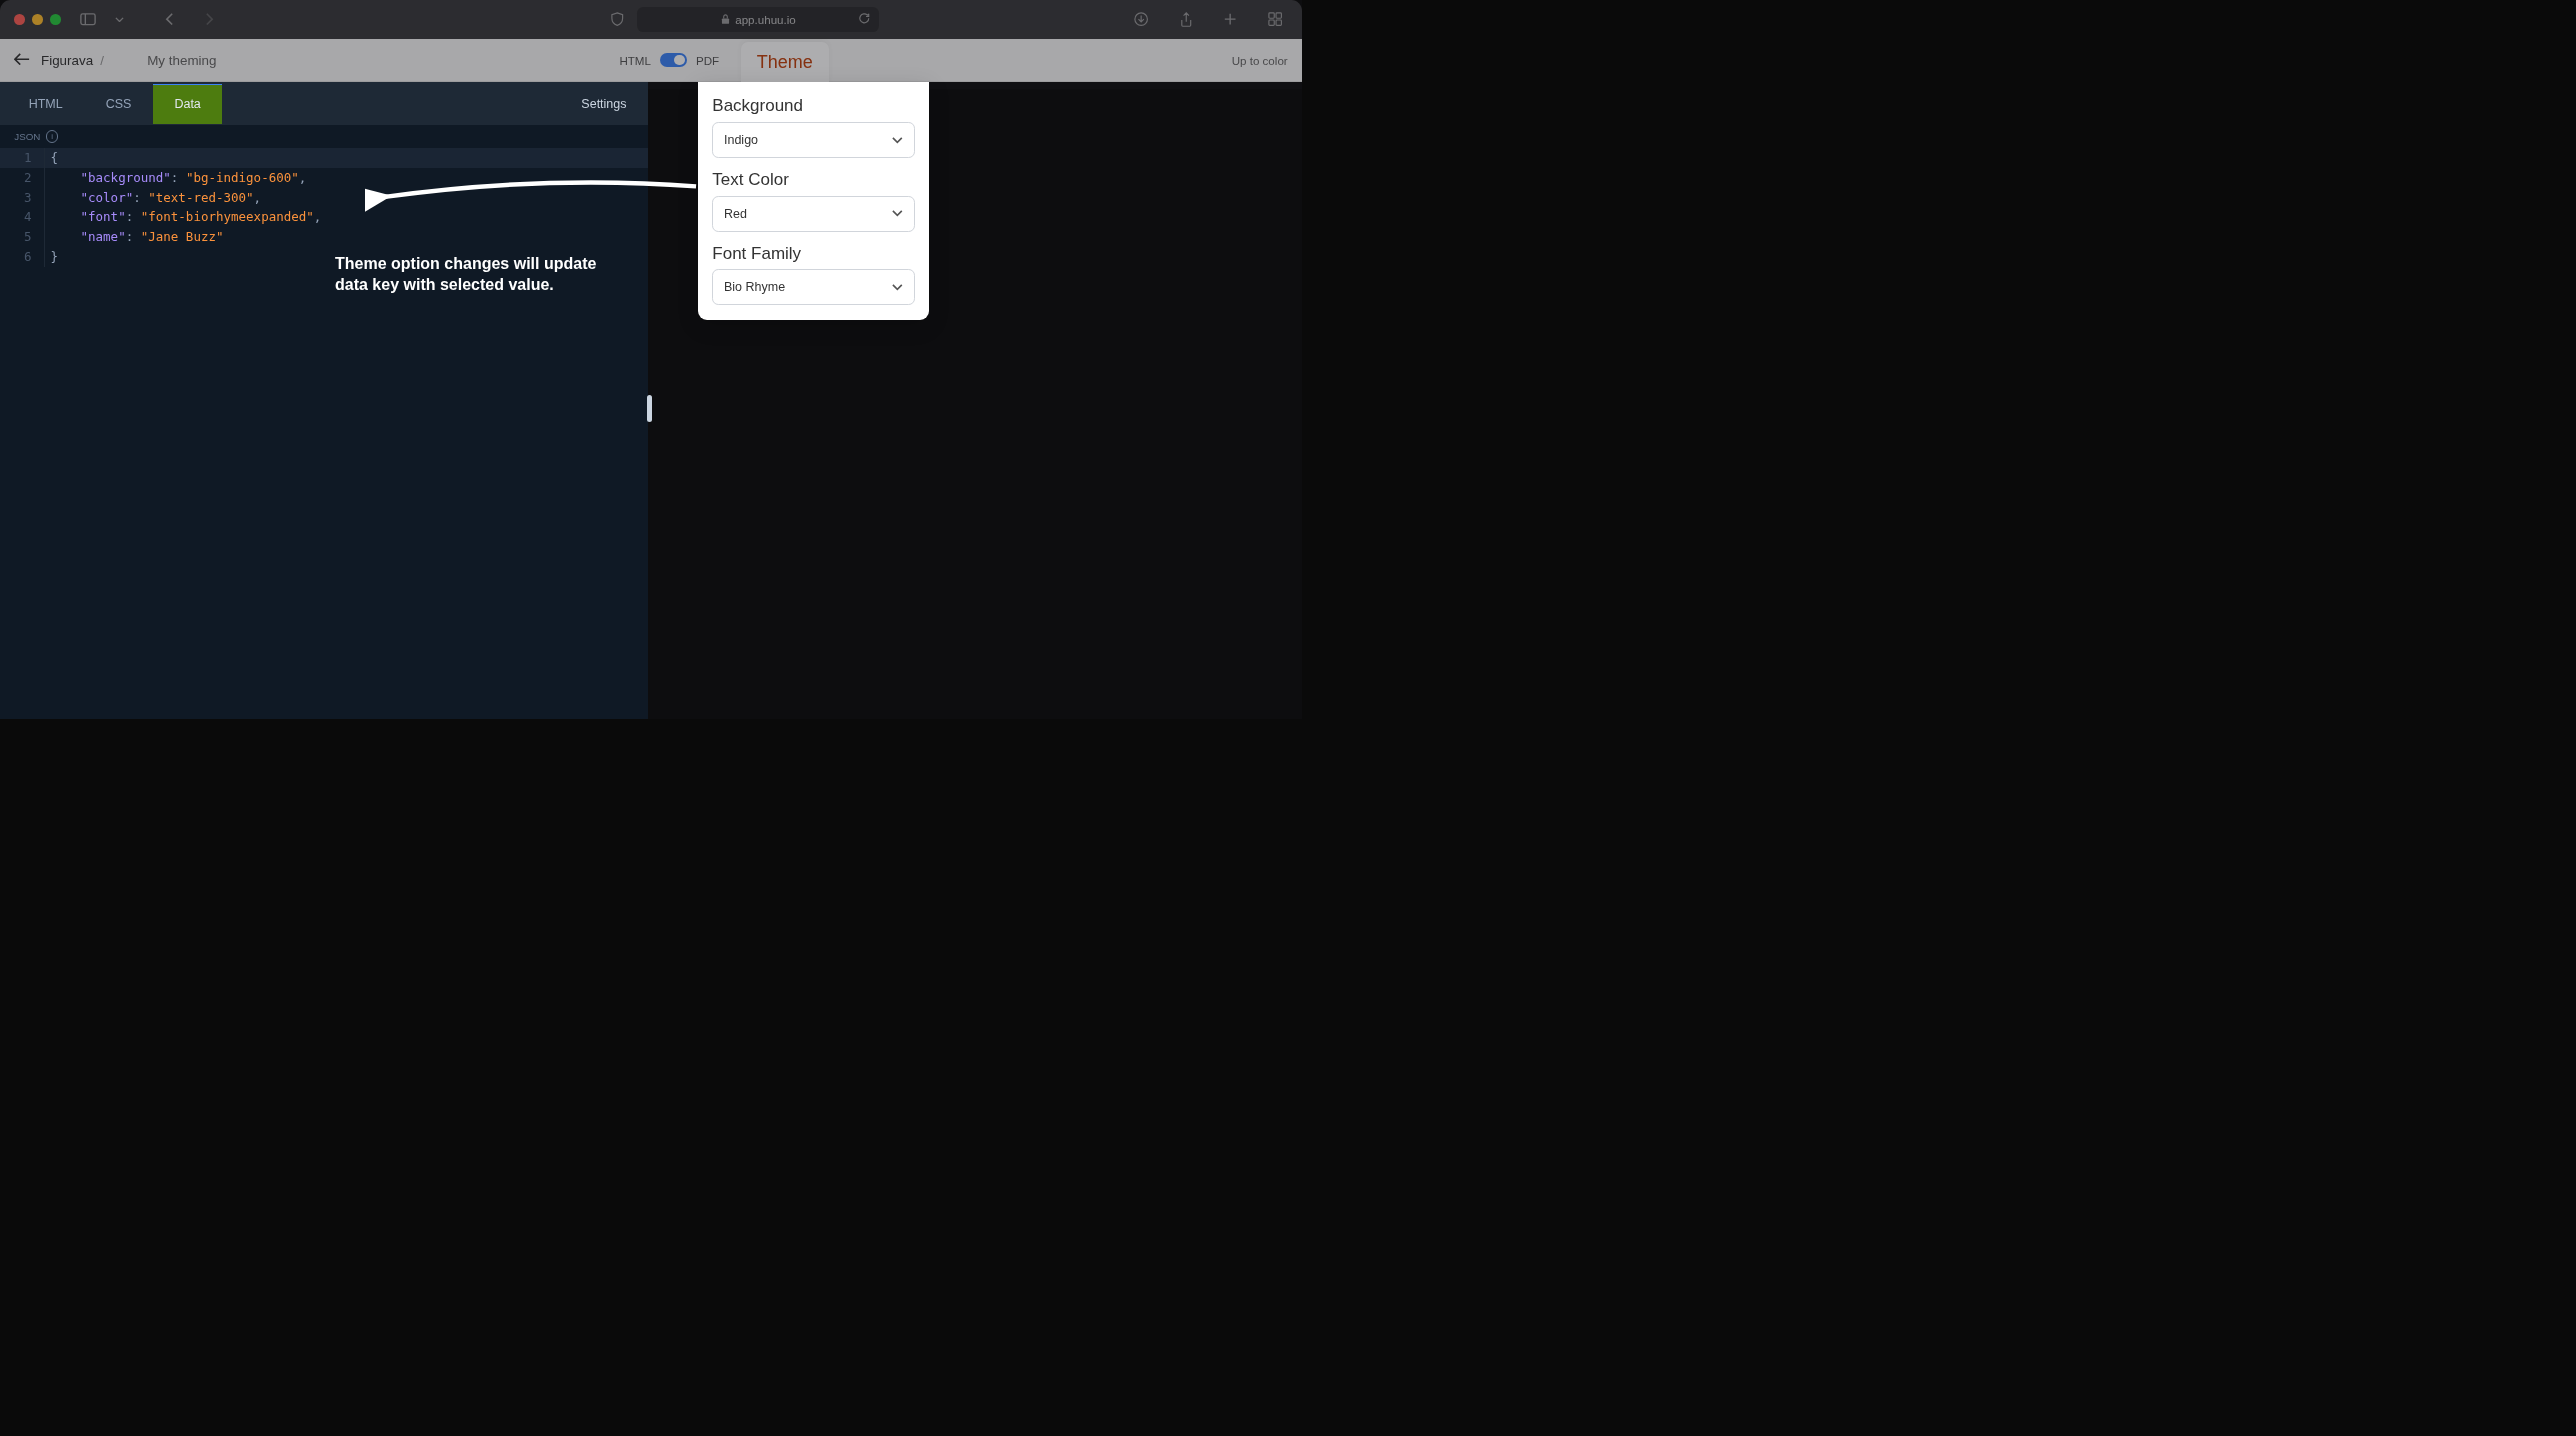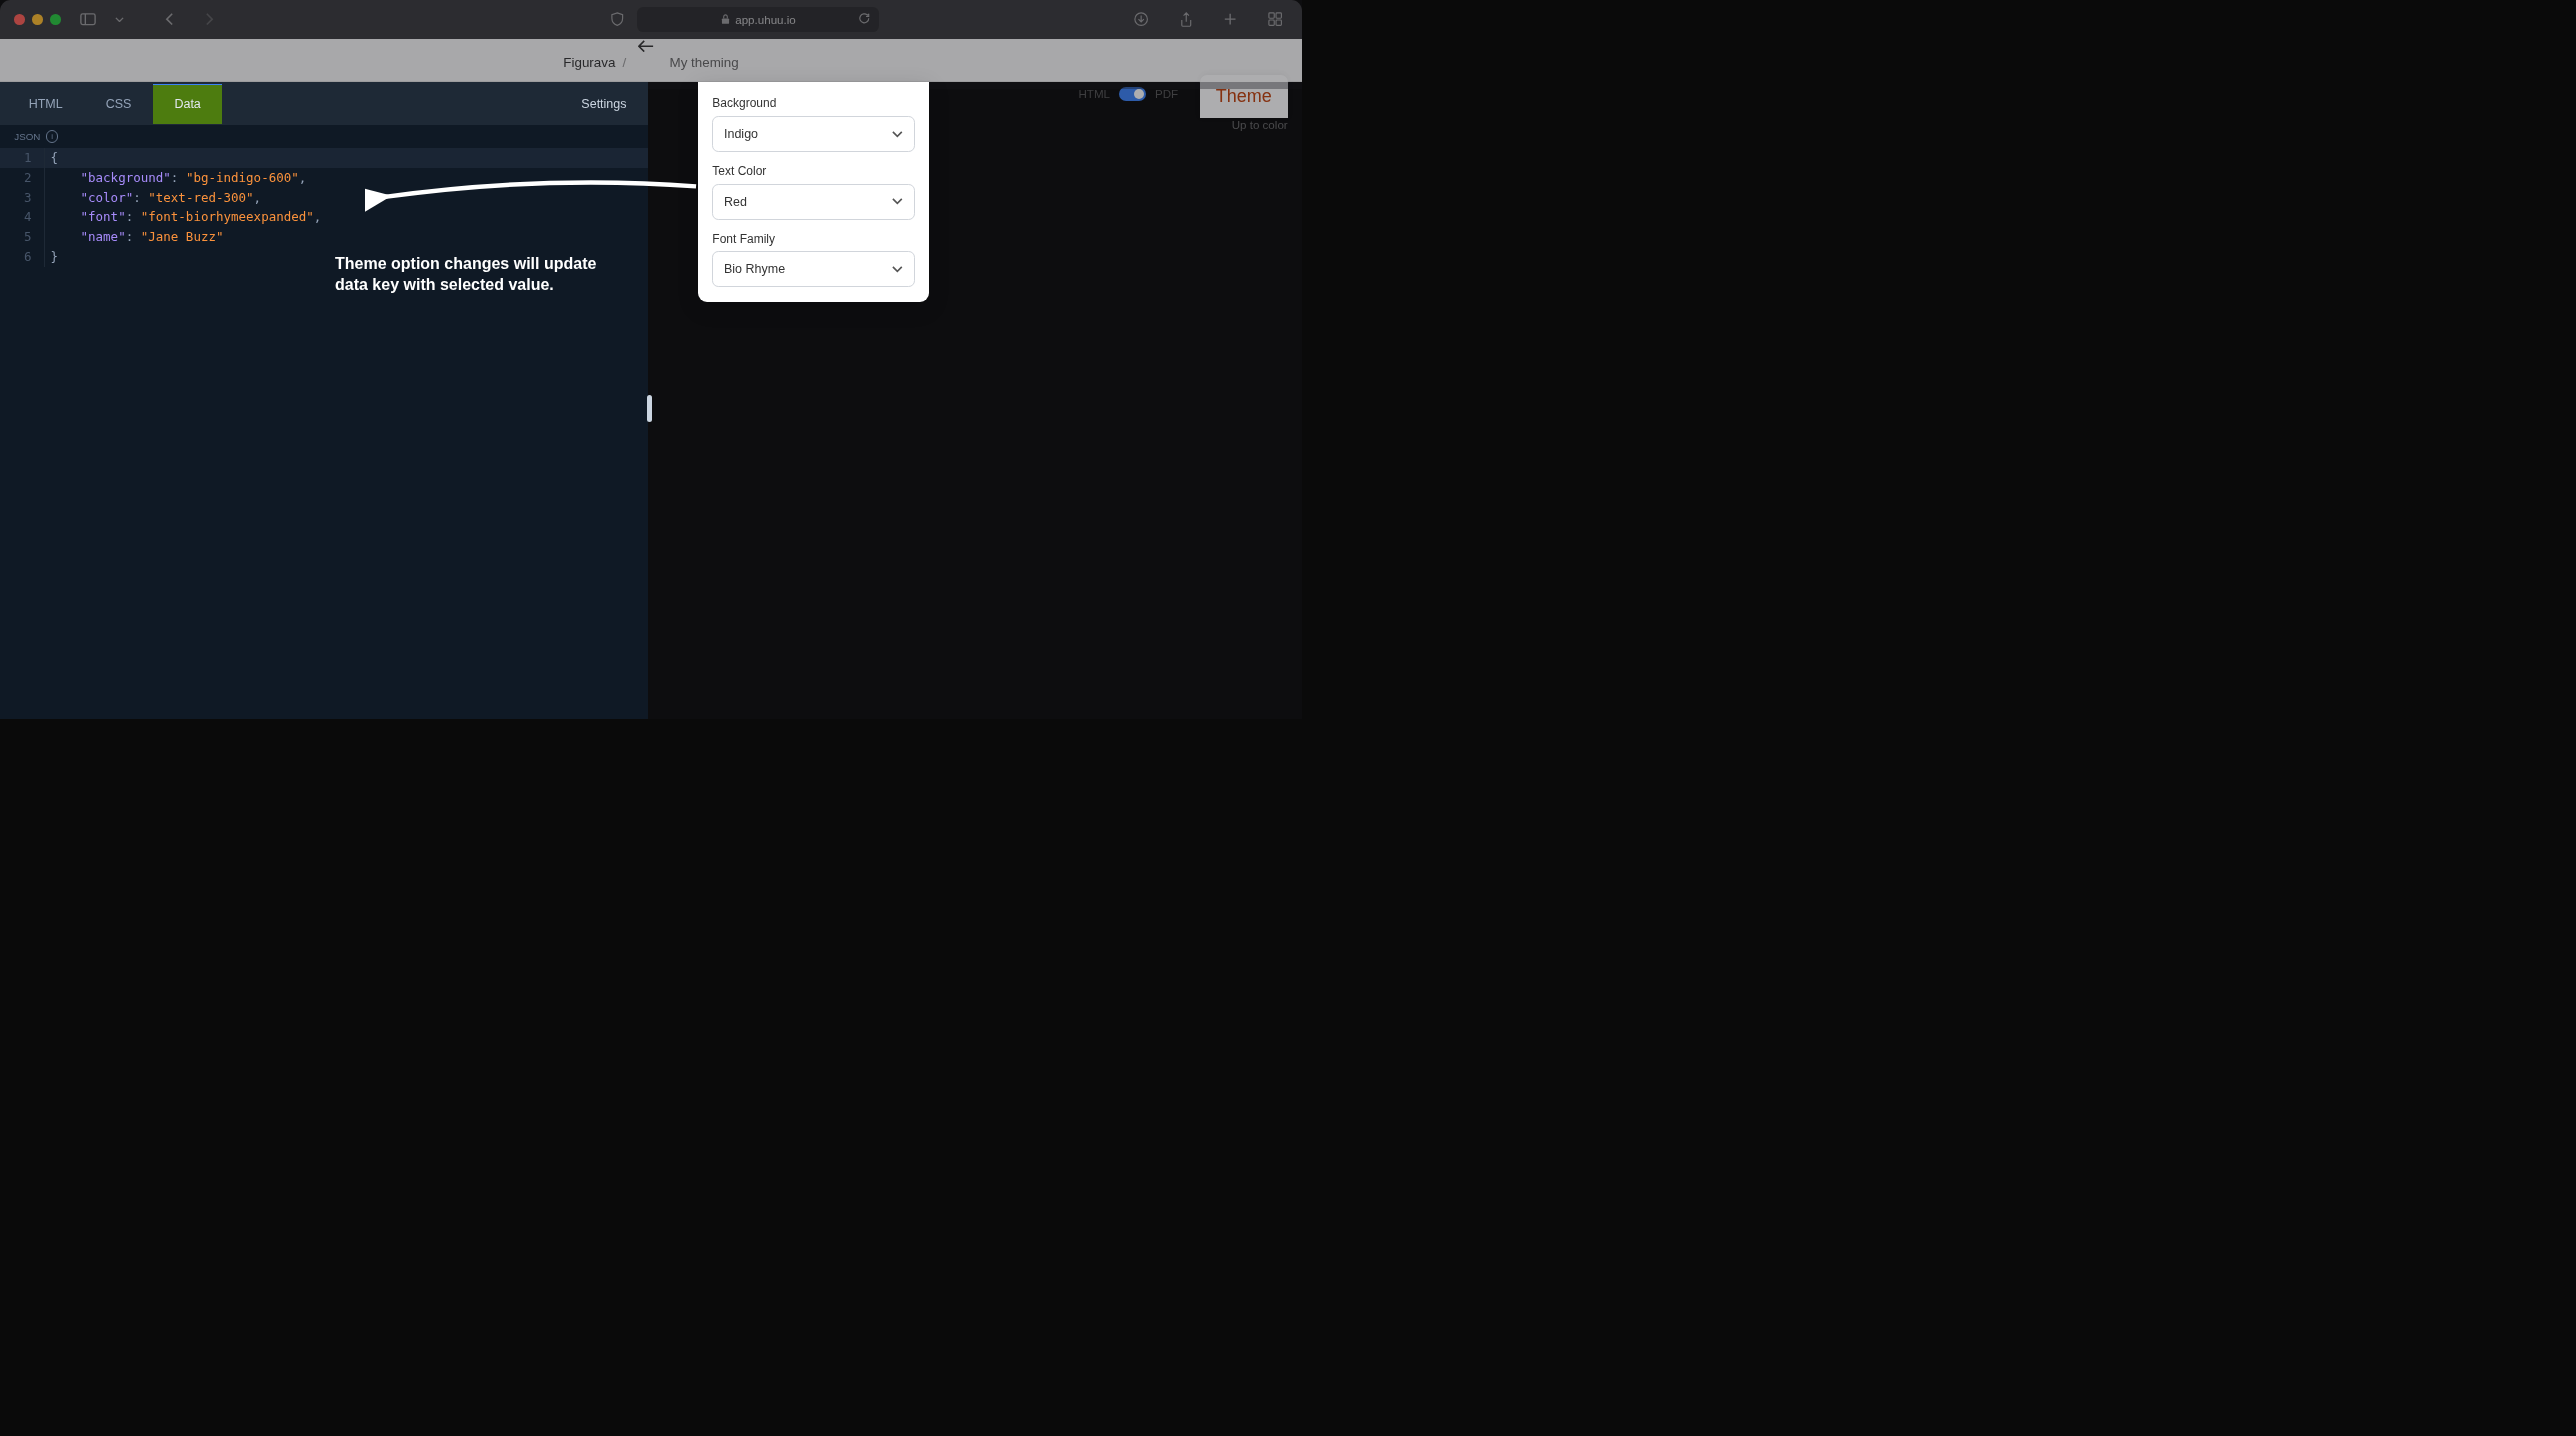--- a/index.html
+++ b/index.html
@@ -51,21 +51,20 @@
     .right-icons { display: flex; gap: 12.5px; margin-left: auto; }
     
     
     .app-header {
       height: 43px;
       background: #f8f8f8;
       display: flex;
       align-items: center;
       padding: 0 14.3px;
       border-bottom: 0.9px solid #e5e5e5;
-      flex-direction: column;
     }
     .back-arrow { color: #333; margin-right: 10.7px; }
     .breadcrumb { display: flex; align-items: center; gap: 7.2px; font-size: 13.4px; }
     .breadcrumb-link { color: #333; }
     .breadcrumb-sep { color: #999; }
     .breadcrumb-current { color: #666; margin-left: 36px; }
     .header-controls { margin-left: auto; display: flex; align-items: center; gap: 9px; }
     .toggle-label { font-size: 11.6px; color: #555; }
     .toggle-switch {
       width: 27px; height: 14.3px; background: #3b82f6; border-radius: 7.2px;
@@ -210,21 +209,21 @@
       width: 231px;
       background: white;
       border-radius: 0 0 9px 9px;
       box-shadow: 0 5.4px 21.5px rgba(0,0,0,0.15);
       padding: 14.3px;
       z-index: 10;
     }
     .popover-field { margin-bottom: 12.5px; }
     .popover-field:last-child { margin-bottom: 0; }
     .popover-label {
-      font-size: 12px;
+      font-size: 17px;
       color: #333;
       margin-bottom: 5.4px;
       display: block;
     }
     .popover-select {
       width: 100%;
       height: 36px;
       border: 0.9px solid #d1d5db;
       border-radius: 6.3px;
       padding: 0 10.7px;

